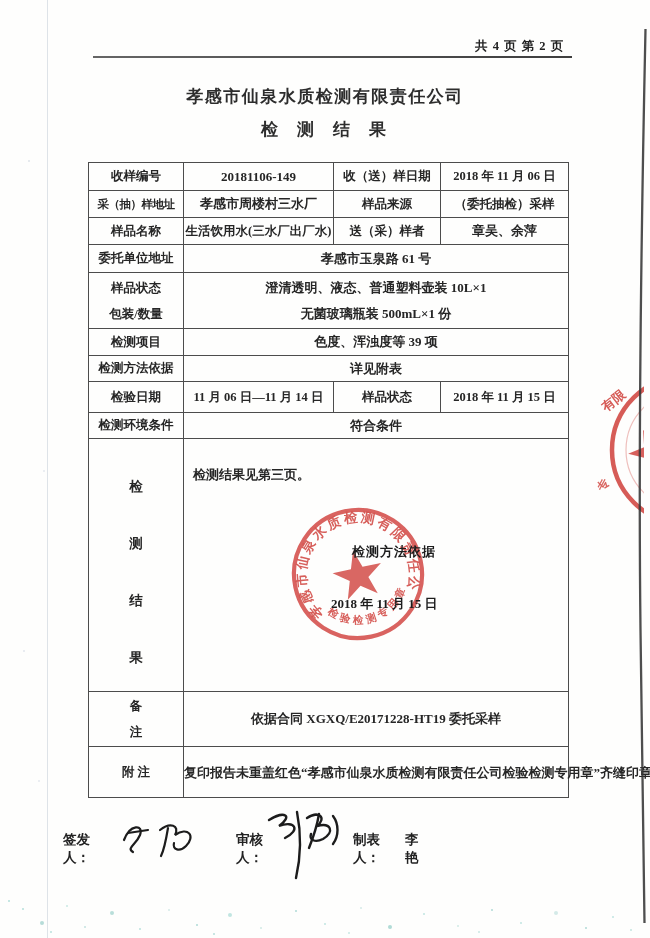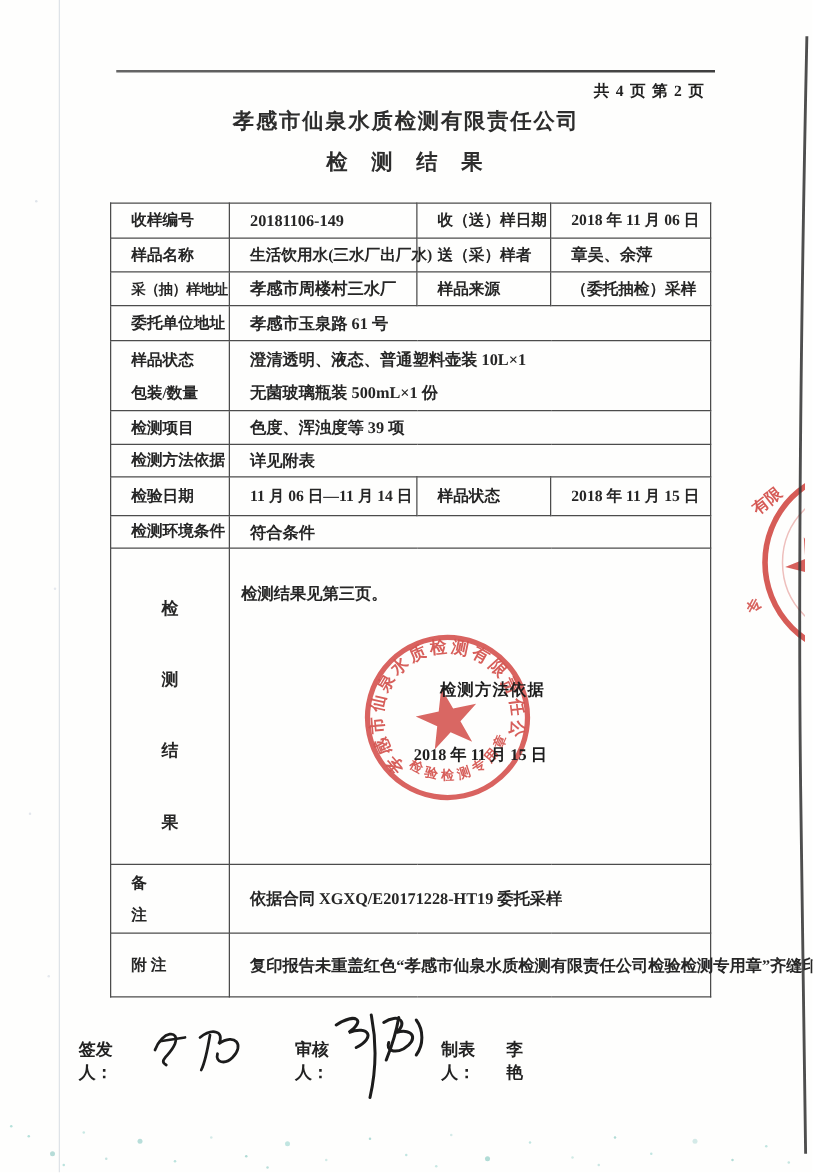--- a/index.html
+++ b/index.html
@@ -27,34 +27,34 @@
       483px 9px 0 rgba(100,185,175,.5), 512px 22px 0 rgba(120,200,190,.45),
       547px 12px 0 1px rgba(150,205,200,.4), 577px 27px 0 rgba(100,185,175,.5),
       604px 16px 0 rgba(120,200,190,.45), 622px 29px 0 rgba(140,205,195,.5),
       42px 31px 0 rgba(120,200,190,.5), 205px 33px 0 rgba(100,185,175,.45),
       340px 32px 0 rgba(120,200,190,.4), 470px 31px 0 rgba(140,205,195,.45),
       20px -740px 0 rgba(130,150,180,.25), 35px -430px 0 rgba(130,150,180,.2),
       15px -250px 0 rgba(130,150,180,.22), 30px -120px 0 rgba(130,150,180,.2); }
 
   
   .page-indicator { position:absolute; top:38px; left:475px; font-size:12.5px; font-weight:bold;
-    letter-spacing:1px; color:#222;margin-top:27px; }
+    letter-spacing:1px; color:#222; }
   .header-rule { position:absolute; left:93px; top:56px; width:479px; height:2px;
     background:linear-gradient(90deg,#666,#3e3e3e); }
   .company-title { position:absolute; left:0; top:85px; width:650px; text-align:center;
     font-size:17px; font-weight:bold; color:#2d2d2d; letter-spacing:1.5px; }
   .doc-title { position:absolute; left:8px; top:118px; width:650px; text-align:center;
     font-size:17px; font-weight:bold; letter-spacing:19px; color:#2d2d2d; }
 
   
   table.report { position:absolute; left:88px; top:162px; width:480px;
     border-collapse:collapse; table-layout:fixed;
     font-size:13px; font-weight:600; color:#262626; }
-  table.report td { border:1.5px solid #4c4c4c; text-align:left; vertical-align:middle;
-    white-space:nowrap; overflow:visible; padding:0 16px; }
+  table.report td { border:1.5px solid #4c4c4c; text-align:center; vertical-align:middle;
+    white-space:nowrap; overflow:visible; padding:0 0; }
   td.lbl { font-size:12.5px; }
   td.lbl-sm { font-size:11.5px; letter-spacing:-0.5px; }
   .two-line { line-height:26px; }
   .val-sm { font-size:12.5px;margin-left:26px; }
 
   td.result-cell { position:relative; vertical-align:top; text-align:left; white-space:normal; }
   .result-label-col { display:flex; flex-direction:column; align-items:center;
     padding-top:15px; gap:39px; font-size:13.5px; }
   .result-note { position:absolute; left:9px; top:27px; font-size:13px; }
   .stamp-wrap { position:absolute; left:88px; top:49px; width:172px; height:172px;
@@ -98,30 +98,30 @@
         <col style="width:128px">
       </colgroup>
     <tbody>
         <tr style="height:28px">
       <td class="lbl">收样编号</td>
       <td>20181106-149</td>
       <td class="lbl">收（送）样日期</td>
       <td class="val-sm">2018 年 11 月 06 日</td>
     </tr>
     <tr style="height:27px">
+      <td class="lbl-sm">采（抽）样地址</td>
+      <td>孝感市周楼村三水厂</td>
+      <td class="lbl">样品来源</td>
+      <td class="val-sm">（委托抽检）采样</td>
+    </tr>
+    <tr style="height:27px">
       <td class="lbl">样品名称</td>
       <td class="val-sm">生活饮用水(三水厂出厂水)</td>
       <td class="lbl">送（采）样者</td>
       <td>章吴、余萍</td>
-    </tr>
-    <tr style="height:27px">
-      <td class="lbl-sm">采（抽）样地址</td>
-      <td>孝感市周楼村三水厂</td>
-      <td class="lbl">样品来源</td>
-      <td class="val-sm">（委托抽检）采样</td>
     </tr>
     <tr style="height:28px">
       <td class="lbl">委托单位地址</td>
       <td colspan="3">孝感市玉泉路 61 号</td>
     </tr>
     <tr style="height:56px">
       <td class="lbl two-line">
         <div>样品状态</div>
         <div>包装/数量</div>
       </td>

